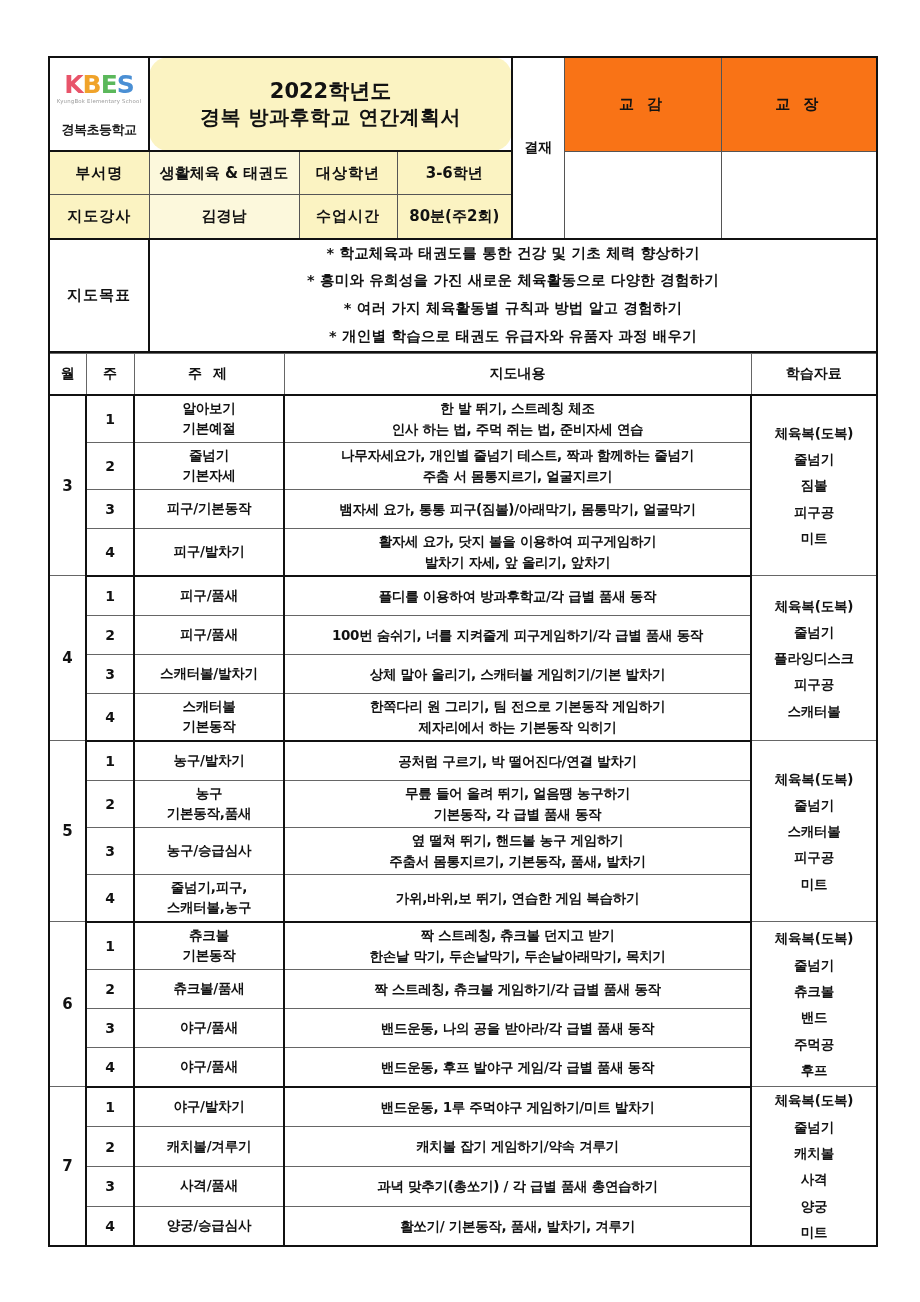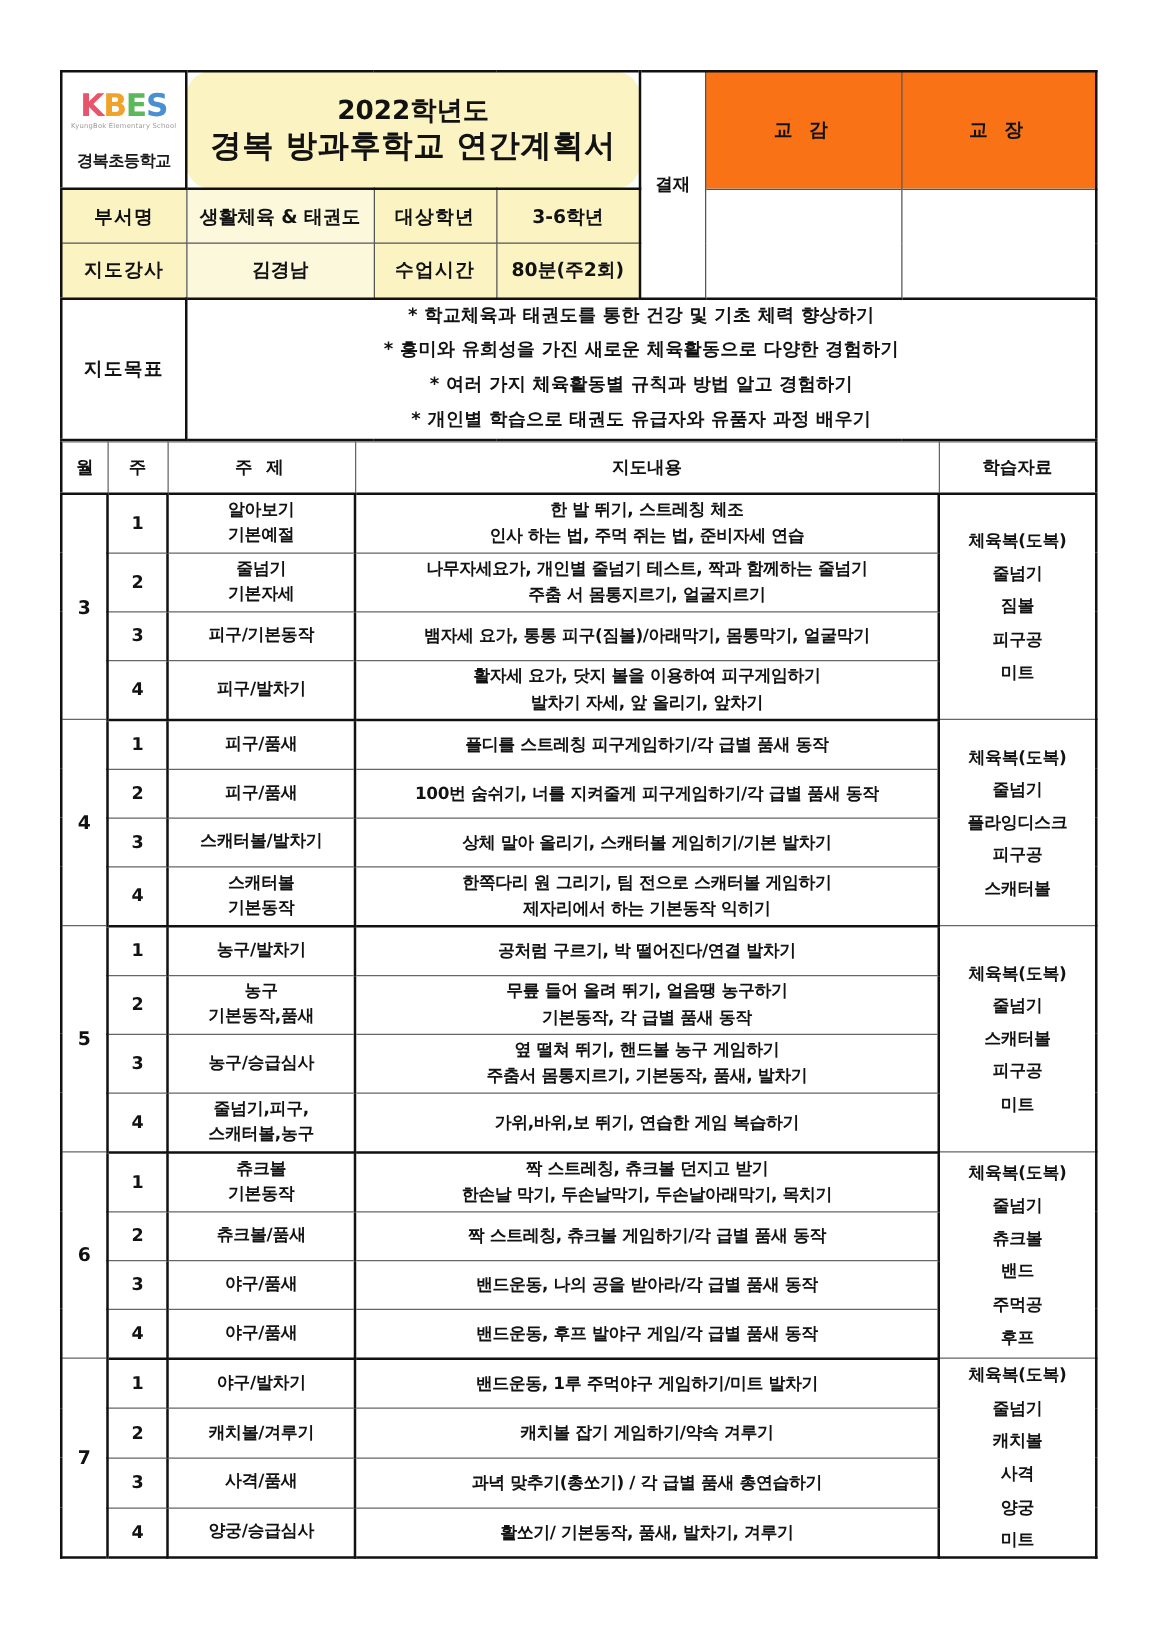--- a/index.html
+++ b/index.html
@@ -84,21 +84,21 @@
     border-bottom: 2px solid #111111 !important;
     border-right: 2px solid #111111 !important;
     border-radius: 20px;
   }
   .title-l1 {
     font-size: 21px;
     font-weight: bold;
     line-height: 1.28;
   }
   .title-l2 {
-    font-size: 25px;
+    font-size: 20px;
     font-weight: bold;
     line-height: 1.28;
     letter-spacing: 0.5px;
   }
 
   .cell-approve-label {
     width: 52px;
     background: #ffffff;
     font-size: 14px;
     border-left: 2px solid #111111 !important;
@@ -343,21 +343,21 @@
             <div>발차기 자세, 앞 올리기, 앞차기</div>
           </td>
         </tr>
         <tr>
           <td class="month" rowspan="4">4</td>
           <td class="week r-short">1</td>
           <td class="topic">
             <div>피구/품새</div>
           </td>
           <td class="content">
-            <div>플디를 스트레칭 피구게임하기/각 급별 품새 동작</div>
+            <div>플디를 이용하여 방과후학교/각 급별 품새 동작</div>
           </td>
           <td class="mats" rowspan="4">
             <div>체육복(도복)</div>
             <div>줄넘기</div>
             <div>플라잉디스크</div>
             <div>피구공</div>
             <div>스캐터볼</div>
           </td>
         </tr>
         <tr>
@@ -378,21 +378,21 @@
             <div>상체 말아 올리기, 스캐터볼 게임히기/기본 발차기</div>
           </td>
         </tr>
         <tr class="group-end">
           <td class="week r-tall">4</td>
           <td class="topic">
             <div>스캐터볼</div>
             <div>기본동작</div>
           </td>
           <td class="content">
-            <div>한쪽다리 원 그리기, 팀 전으로 스캐터볼 게임하기</div>
+            <div>한쪽다리 원 그리기, 팀 전으로 기본동작 게임하기</div>
             <div>제자리에서 하는 기본동작 익히기</div>
           </td>
         </tr>
         <tr>
           <td class="month" rowspan="4">5</td>
           <td class="week r-short">1</td>
           <td class="topic">
             <div>농구/발차기</div>
           </td>
           <td class="content">

